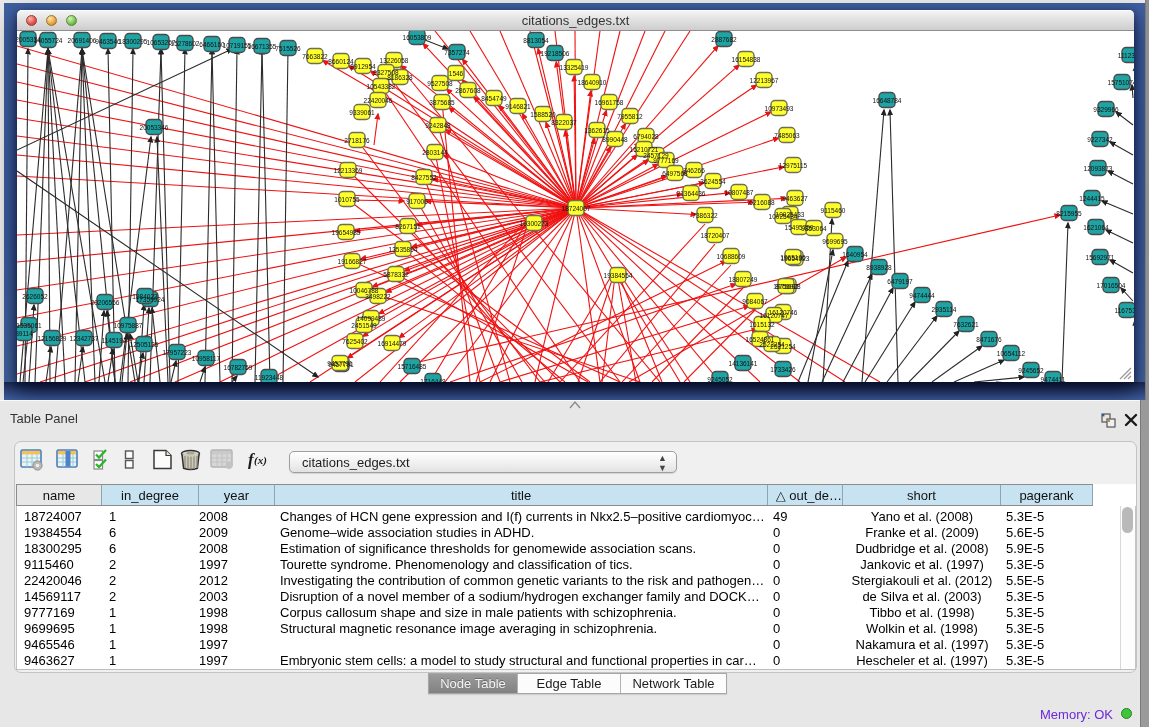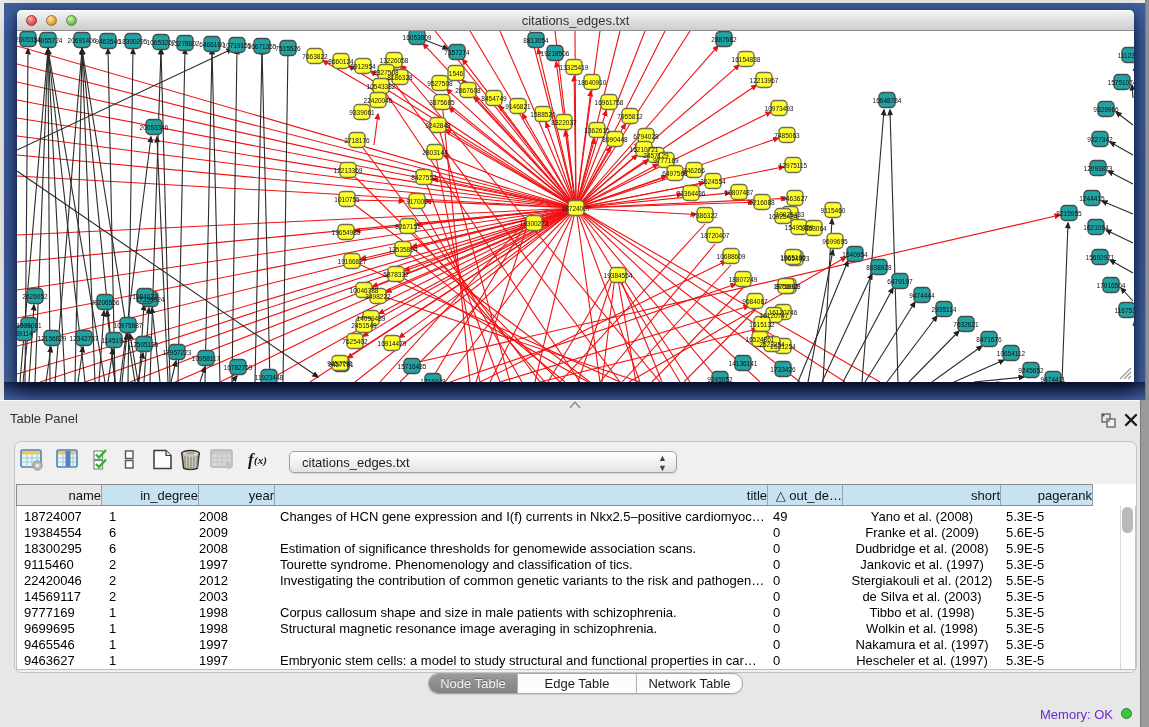--- a/index.html
+++ b/index.html
@@ -11,27 +11,27 @@
 .tl{position:absolute;top:5px;width:11px;height:11px;border-radius:50%}
 .tlr{left:9px;background:radial-gradient(circle at 35% 30%,#f8b8b2,#e4504a 60%,#a33b33);border:.5px solid #9a3b33}
 .tly{left:29px;background:radial-gradient(circle at 35% 30%,#fbe7b0,#e9a33b 60%,#ad7424);border:.5px solid #9c7429}
 .tlg{left:49px;background:radial-gradient(circle at 35% 30%,#d2f3c0,#78c14c 60%,#4c8a2e)            ;border:.5px solid #5a8a35}
 .panel{position:absolute;left:0;top:400px;width:1145px;height:327px;background:#e7e7e7;border-top:1px solid #fafafa}
 .ptitle{position:absolute;left:10px;top:10px;font-size:13px;color:#333}
 .cont{position:absolute;left:14px;top:40px;width:1123px;height:232px;background:#f0f0f0;border:1px solid #c3c3c3;border-radius:7px}
 .combo{position:absolute;left:289px;top:50px;width:388px;height:22px;border:1px solid #9f9f9f;border-radius:5px;background:linear-gradient(180deg,#ffffff,#ececec 70%,#e2e2e2);font-size:13px;color:#1c1c1c;line-height:21px;padding-left:12px;box-shadow:0 1px 1px rgba(0,0,0,.12)}
 .updn{position:absolute;right:9px;top:1px;font-size:9px;color:#444;line-height:10px;text-align:center}
 .thead{position:absolute;left:16px;top:484px;height:22px;background:#c7e3f2;border:1px solid #8c8c8c;display:flex}
-.th{border-right:1px solid #8ea6b2;font-size:13px;color:#111;text-align:right;line-height:21px;height:100%}
+.th{border-right:1px solid #8ea6b2;font-size:13px;color:#111;text-align:center;line-height:21px;height:100%}
 .twhite{position:absolute;left:16px;top:506px;width:1120px;height:163px;background:#fff;border-left:1px solid #c3c3c3;border-right:1px solid #c3c3c3}
 .trow{position:absolute;left:16px;width:1104px;height:16px;font-size:13px;color:#000;white-space:nowrap}
 .trow span{position:absolute;top:0;line-height:16px}
 .c1{left:8px} .c2{left:93px} .c3{left:183px} .c4{left:264px} .c5{left:757px}
 .c6{left:827px;width:158px;text-align:center} .c7{left:990px}
-.tabbar{position:absolute;left:428px;top:673px;height:21px;display:flex;border:1px solid #a6a6a6;border-radius:10px;overflow:hidden;background:#fcfcfc;box-shadow:0 1px 1px rgba(0,0,0,.1)}
+.tabbar{position:absolute;left:428px;top:673px;height:21px;display:flex;border:1px solid #a6a6a6;border-radius:0;overflow:hidden;background:#fcfcfc;box-shadow:0 1px 1px rgba(0,0,0,.1)}
 .tab{font-size:13px;line-height:20px;text-align:center;color:#1c1c1c;border-right:1px solid #b3b3b3}
 .tabsel{background:linear-gradient(180deg,#9b9b9b,#828282);color:#f4f4f4;text-shadow:0 -1px 0 #6a6a6a}
 .mem{position:absolute;right:36px;top:707px;font-size:13px;color:#6d28d9}
 .memdot{position:absolute;right:17px;top:708px;width:11px;height:11px;border-radius:50%;background:#3ec63a;border:1px solid #2e7d2b}
 .rstrip1{position:absolute;right:0;top:0;width:4px;height:400px;background:#909090;border-left:1px solid #7a7a7a}
 .rstrip2{position:absolute;right:0;top:400px;width:9px;height:327px;background:#9a9a9a;border-left:1px solid #7a7a7a}
 .sbthumb{position:absolute;left:1122px;top:507px;width:11px;height:26px;background:#b9b9b9;border-radius:6px}
 .sbtrack{position:absolute;left:1120px;top:506px;width:15px;height:163px;background:#fdfdfd;border-left:1px solid #d8d8d8}
 .shadowband{position:absolute;left:4px;top:382px;width:1141px;height:18px;background:linear-gradient(180deg,#1b294e 0%,#2c4071 40%,#3f5f9f 100%)}
 </style></head>
@@ -657,20 +657,21 @@
     <span class="c3">2008</span>
 <span class="c4">Changes of HCN gene expression and I(f) currents in Nkx2.5–positive cardiomyoc…</span>
     <span class="c5">49</span>
     <span class="c6">Yano et al. (2008)</span>
     <span class="c7">5.3E-5</span>
   </div>
 <div class="trow" style="top:525px">
 <span class="c1">19384554</span>
     <span class="c2">6</span>
     <span class="c3">2009</span>
+<span class="c4">Genome–wide association studies in ADHD.</span>
     <span class="c5">0</span>
     <span class="c6">Franke et al. (2009)</span>
     <span class="c7">5.6E-5</span>
   </div>
 <div class="trow" style="top:541px">
 <span class="c1">18300295</span>
     <span class="c2">6</span>
     <span class="c3">2008</span>
 <span class="c4">Estimation of significance thresholds for genomewide association scans.</span>
     <span class="c5">0</span>
@@ -692,20 +693,21 @@
     <span class="c3">2012</span>
 <span class="c4">Investigating the contribution of common genetic variants to the risk and pathogen…</span>
     <span class="c5">0</span>
     <span class="c6">Stergiakouli et al. (2012)</span>
     <span class="c7">5.5E-5</span>
   </div>
 <div class="trow" style="top:589px">
 <span class="c1">14569117</span>
     <span class="c2">2</span>
     <span class="c3">2003</span>
+<span class="c4">Disruption of a novel member of a sodium/hydrogen exchanger family and DOCK…</span>
     <span class="c5">0</span>
     <span class="c6">de Silva et al. (2003)</span>
     <span class="c7">5.3E-5</span>
   </div>
 <div class="trow" style="top:605px">
 <span class="c1">9777169</span>
     <span class="c2">1</span>
     <span class="c3">1998</span>
 <span class="c4">Corpus callosum shape and size in male patients with schizophrenia.</span>
     <span class="c5">0</span>
@@ -735,18 +737,18 @@
     <span class="c3">1997</span>
 <span class="c4">Embryonic stem cells: a model to study structural and functional properties in car…</span>
     <span class="c5">0</span>
     <span class="c6">Hescheler et al. (1997)</span>
     <span class="c7">5.3E-5</span>
   </div>
 <div style="position:absolute;left:16px;top:669px;width:1120px;height:1px;background:#bdbdbd"></div>
 
 <div class="tabbar">
   <div class="tab tabsel" style="width:89px">Node Table</div>
-  <div class="tab" style="width:119px">Edge Table</div>
+  <div class="tab" style="width:103px">Edge Table</div>
   <div class="tab" style="width:105px;border-right:none">Network Table</div>
 </div>
 <div class="mem">Memory: OK</div>
 <div class="memdot"></div>
 <div class="rstrip1"></div>
 <div class="rstrip2"></div>
 </body></html>

